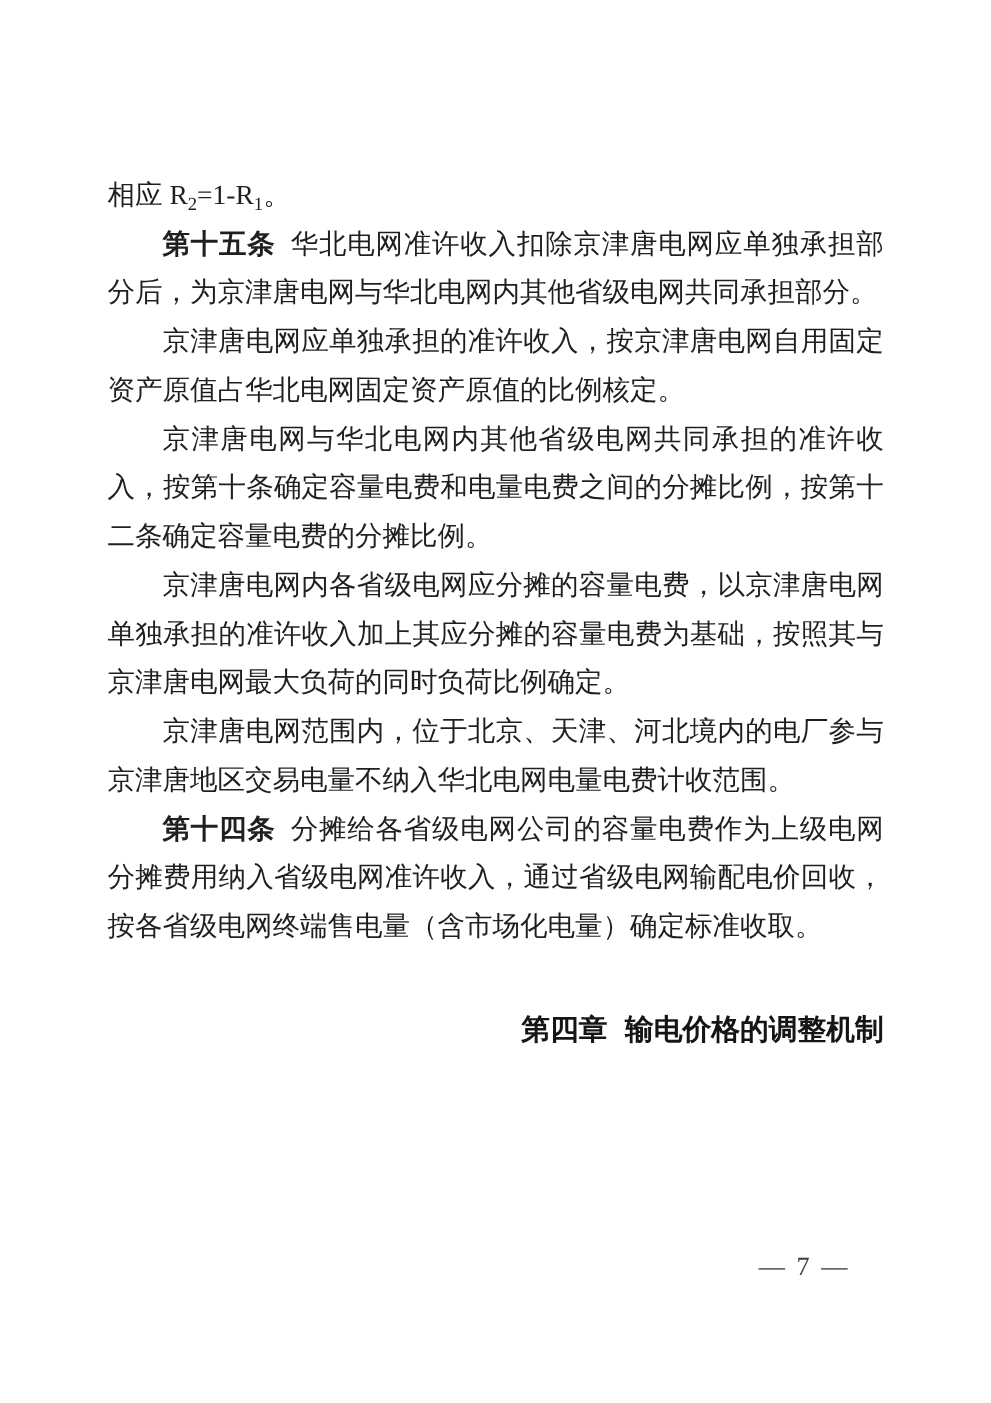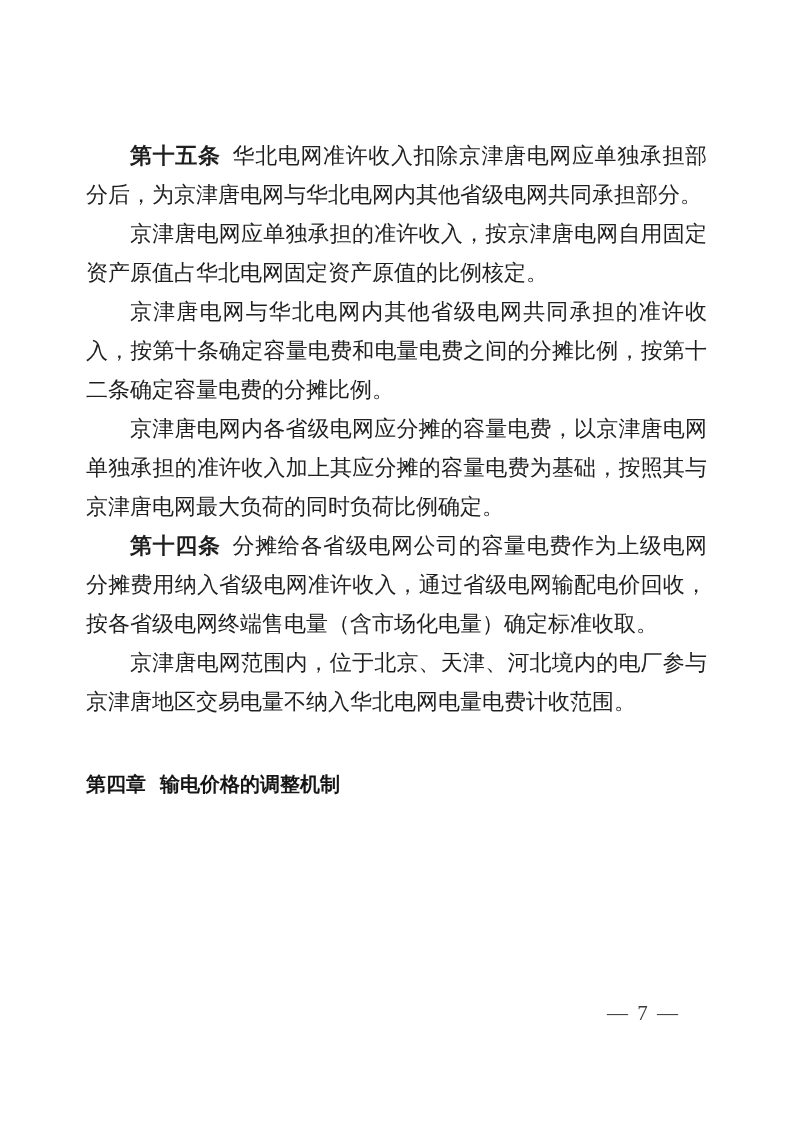--- a/index.html
+++ b/index.html
@@ -31,25 +31,25 @@
   }
   .para.continuation {
     text-indent: 0;
   }
   .article-label {
     font-weight: 700;
     margin-right: 12px;
   }
   .chapter-heading {
     margin: 44px 0 40px 0;
-    font-size: 20px;
+    font-size: 23px;
     line-height: 39px;
     font-weight: 700;
     font-family: "Liberation Sans", "DejaVu Sans", sans-serif;
-    text-align: left;
+    text-align: right;
     color: #151515;
   }
   .chapter-heading .chapter-number {
     margin-right: 14px;
   }
   sub {
     font-size: 68%;
     line-height: 0;
   }
   .page-number {
@@ -61,31 +61,32 @@
     color: #3a3a3a;
     letter-spacing: 2px;
     white-space: nowrap;
   }
 </style>
 </head>
 <body>
 
 <div class="text-block">
 
+  <p class="para continuation"><span>相应 R</span><sub>2</sub><span>=1-R</span><sub>1</sub><span>。</span></p>
 
   <p class="para"><strong class="article-label">第十五条</strong><span>华北电网准许收入扣除京津唐电网应单独承担部分后，为京津唐电网与华北电网内其他省级电网共同承担部分。</span></p>
 
   <p class="para"><span>京津唐电网应单独承担的准许收入，按京津唐电网自用固定资产原值占华北电网固定资产原值的比例核定。</span></p>
 
   <p class="para"><span>京津唐电网与华北电网内其他省级电网共同承担的准许收入，按第十条确定容量电费和电量电费之间的分摊比例，按第十二条确定容量电费的分摊比例。</span></p>
 
   <p class="para"><span>京津唐电网内各省级电网应分摊的容量电费，以京津唐电网单独承担的准许收入加上其应分摊的容量电费为基础，按照其与京津唐电网最大负荷的同时负荷比例确定。</span></p>
 
+  <p class="para"><span>京津唐电网范围内，位于北京、天津、河北境内的电厂参与京津唐地区交易电量不纳入华北电网电量电费计收范围。</span></p>
+
   <p class="para"><strong class="article-label">第十四条</strong><span>分摊给各省级电网公司的容量电费作为上级电网分摊费用纳入省级电网准许收入，通过省级电网输配电价回收，按各省级电网终端售电量（含市场化电量）确定标准收取。</span></p>
-
-  <p class="para"><span>京津唐电网范围内，位于北京、天津、河北境内的电厂参与京津唐地区交易电量不纳入华北电网电量电费计收范围。</span></p>
 
   <h2 class="chapter-heading"><span class="chapter-number">第四章</span><span>输电价格的调整机制</span></h2>
 
 
 </div>
 
 <div class="page-number">— 7 —</div>
 
 </body></html>

